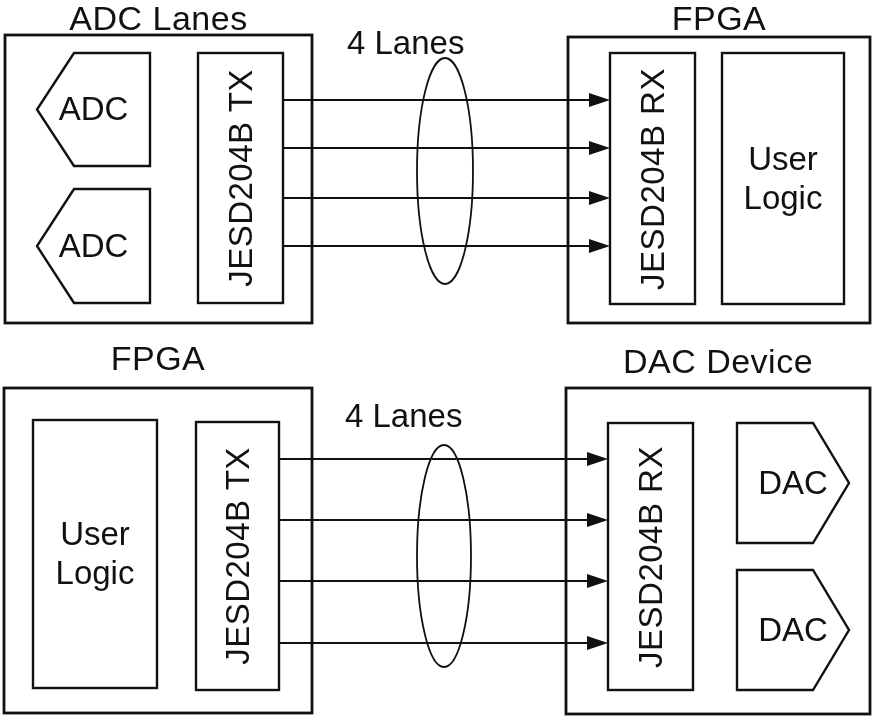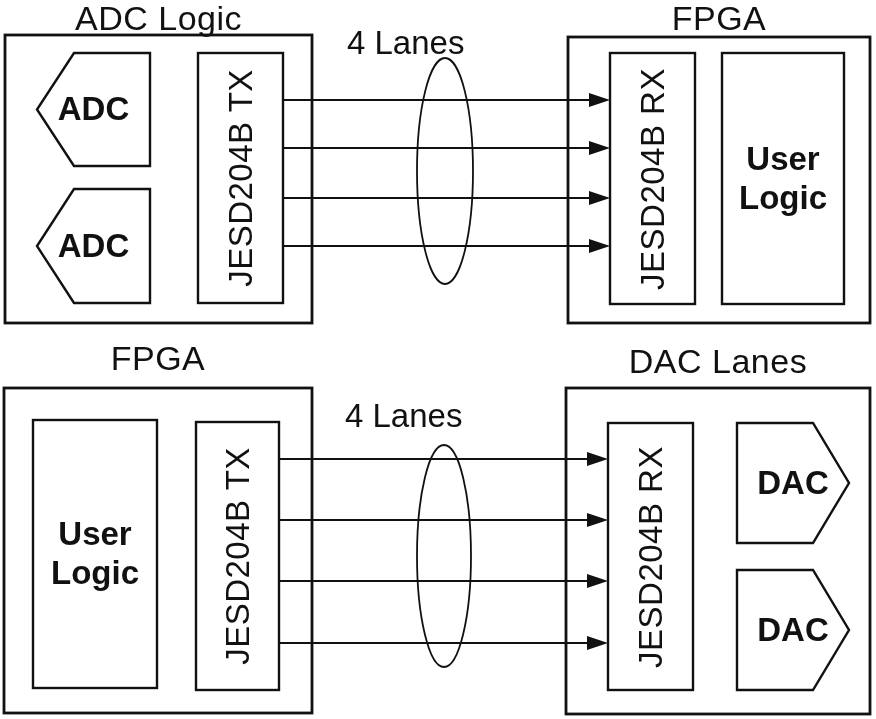--- a/index.html
+++ b/index.html
@@ -19,21 +19,21 @@
   .title {
     position:absolute; text-align:center; font-size:34px; line-height:1;
     color:var(--stroke); letter-spacing:0.5px;
   }
   .lanes-label {
     position:absolute; text-align:left; font-size:33px; line-height:1;
     color:var(--stroke);
   }
   .block-label {
     position:absolute; display:flex; align-items:center; justify-content:center;
-    font-size:33px; line-height:1.18; text-align:center; color:var(--stroke);font-weight:bold;
+    font-size:33px; line-height:1.18; text-align:center; color:var(--stroke);
   }
   .vwrap {
     position:absolute; display:flex; align-items:center; justify-content:center;
   }
   .vwrap > span {
     transform:rotate(-90deg); white-space:nowrap; font-size:33px;
     color:var(--stroke); letter-spacing:0.5px;
   }
 </style>
 </head>
@@ -73,37 +73,37 @@
     <line class="lane" x1="279" y1="520" x2="589" y2="520"></line>
     <line class="lane" x1="279" y1="581" x2="589" y2="581"></line>
     <line class="lane" x1="279" y1="643" x2="589" y2="643"></line>
     <polygon class="head" points="608,459 587,452 587,466"></polygon>
     <polygon class="head" points="608,520 587,513 587,527"></polygon>
     <polygon class="head" points="608,581 587,574 587,588"></polygon>
     <polygon class="head" points="608,643 587,636 587,650"></polygon>
     <ellipse class="bundle" cx="444" cy="556" rx="27" ry="111"></ellipse>
   </svg>
 
-  <div class="title" style="left:5px; top:1px; width:307px;">ADC Logic</div>
+  <div class="title" style="left:5px; top:1px; width:307px;">ADC Lanes</div>
   <div class="title" style="left:568px; top:1px; width:302px;">FPGA</div>
   <div class="lanes-label" style="left:347px; top:26px; width:200px;">4 Lanes</div>
 
   <div class="block-label" style="left:37px; top:53px; width:113px; height:113px;">ADC</div>
   <div class="block-label" style="left:37px; top:189px; width:113px; height:114px;">ADC</div>
 
   <div class="vwrap" style="left:198px; top:53px; width:85px; height:250px;">
     <span>JESD204B TX</span>
   </div>
   <div class="vwrap" style="left:610px; top:53px; width:85px; height:251px;">
     <span>JESD204B RX</span>
   </div>
   <div class="block-label" style="left:722px; top:53px; width:122px; height:251px;">User Logic</div>
 
   <div class="title" style="left:4px; top:341px; width:308px;">FPGA</div>
-  <div class="title" style="left:566px; top:344px; width:304px;">DAC Lanes</div>
+  <div class="title" style="left:566px; top:344px; width:304px;">DAC Device</div>
   <div class="lanes-label" style="left:345px; top:399px; width:200px;">4 Lanes</div>
 
   <div class="block-label" style="left:33px; top:420px; width:124px; height:268px;">User Logic</div>
   <div class="vwrap" style="left:196px; top:422px; width:83px; height:268px;">
     <span>JESD204B TX</span>
   </div>
   <div class="vwrap" style="left:608px; top:423px; width:85px; height:267px;">
     <span>JESD204B RX</span>
   </div>
   <div class="block-label" style="left:737px; top:423px; width:112px; height:120px;">DAC</div>

